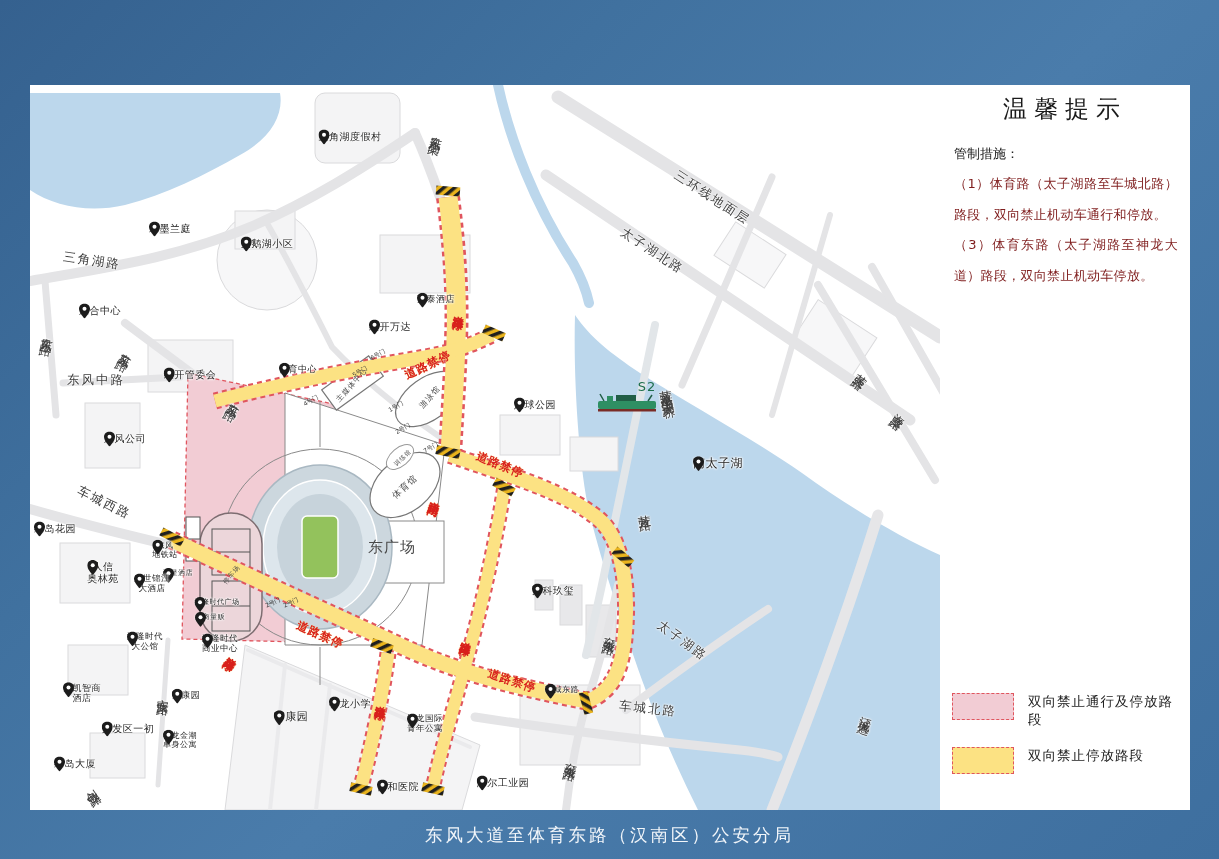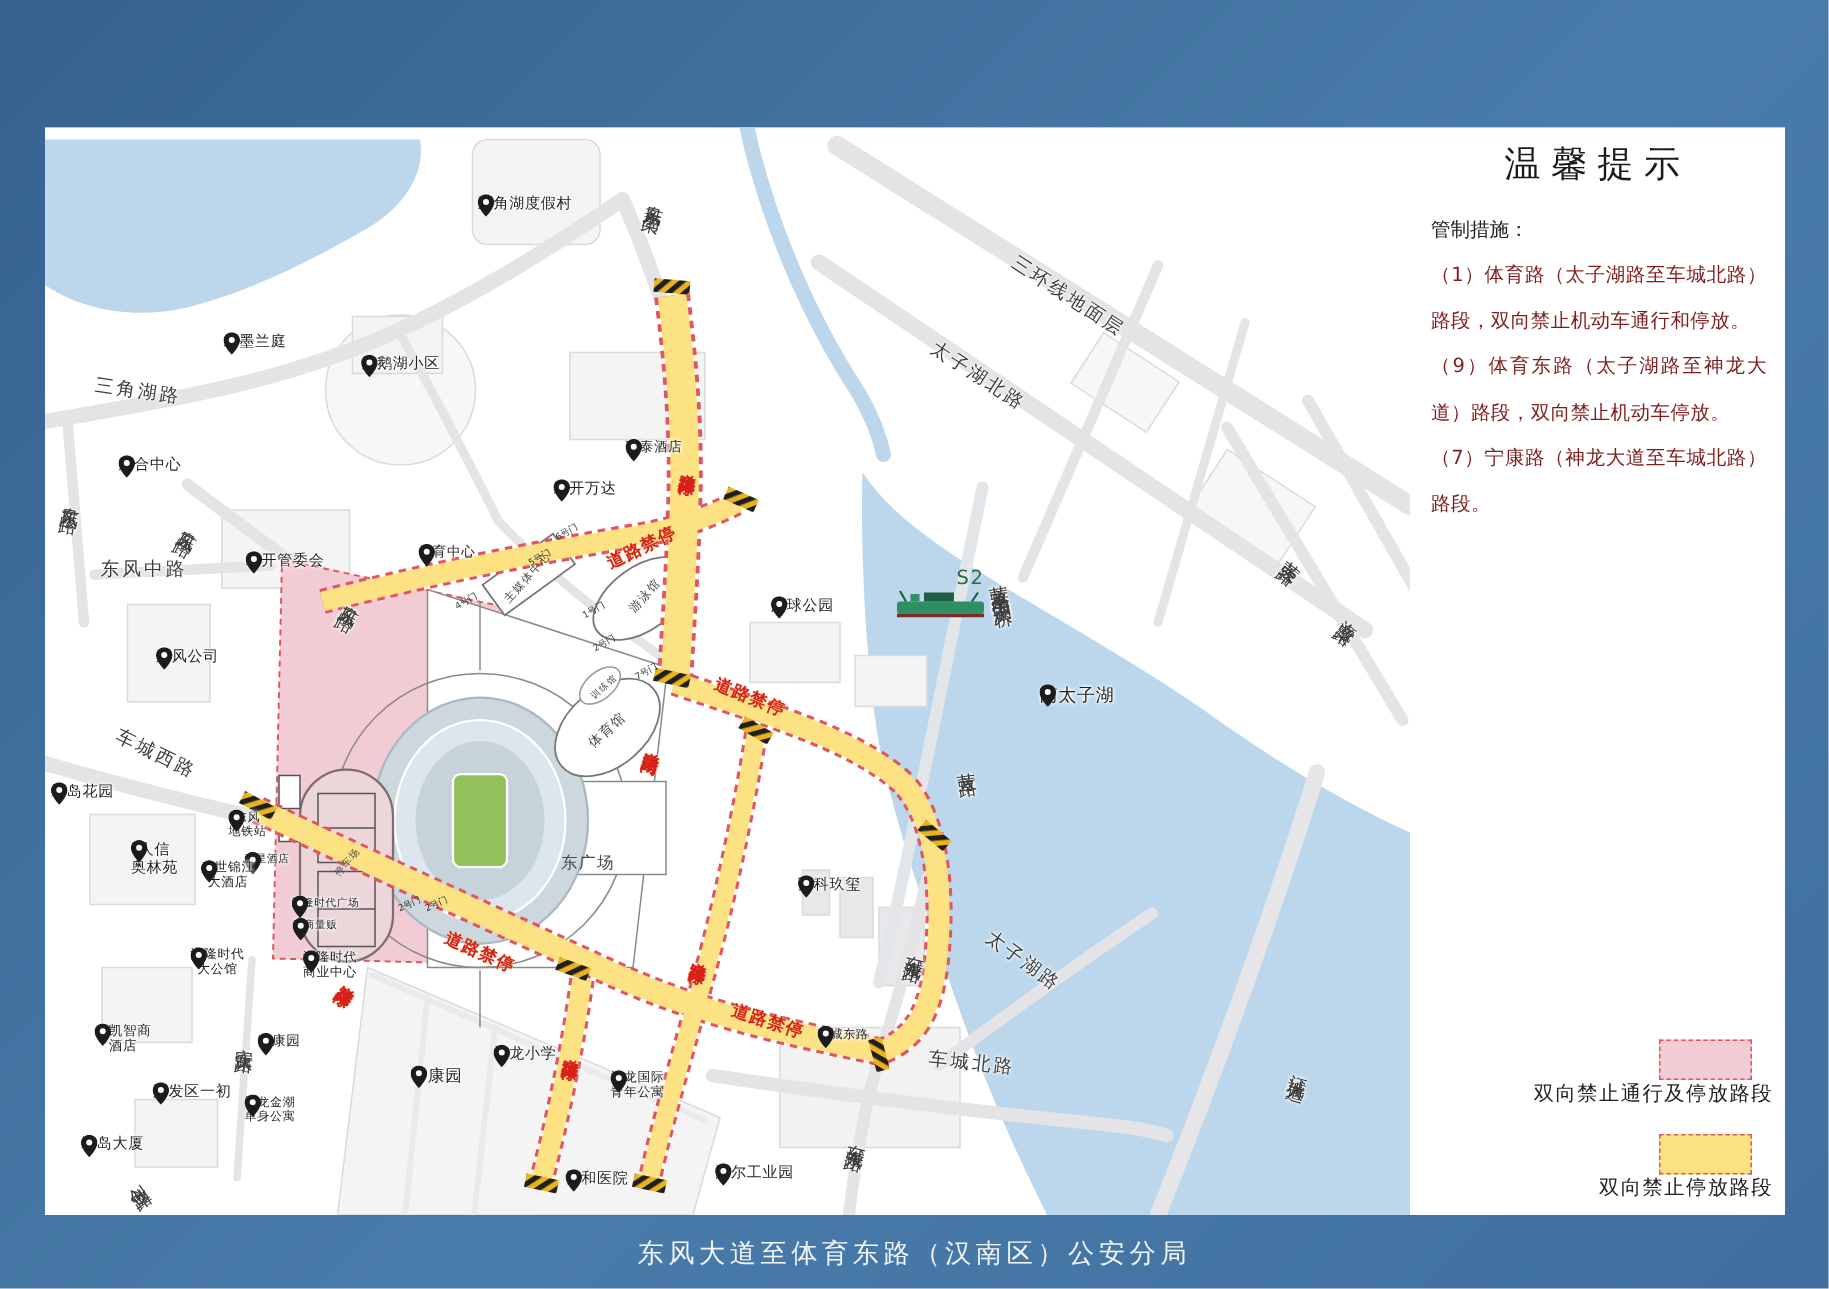--- a/index.html
+++ b/index.html
@@ -35,21 +35,21 @@
   
   .info-panel{position:absolute;left:910px;top:0;width:250px;height:725px;background:#fff;}
   .info-title{
     margin-top:8px;text-align:center;font-size:24px;color:#1a1a1a;
     letter-spacing:7px;font-weight:500;
   }
   .info-body{margin:14px 12px 0 14px;width:224px;}
   .info-intro{font-size:13px;color:#222;line-height:30px;margin:0;}
   .measure{font-size:13px;color:#7f1d1d;line-height:30.5px;margin:0;text-align:justify;letter-spacing:.3px;}
   .legend{position:absolute;left:12px;top:608px;width:230px;}
-  .legend-row{display:flex;align-items:flex-end;margin-bottom:18px;flex-direction:column;}
+  .legend-row{display:flex;align-items:flex-start;margin-bottom:18px;}
   .swatch{width:62px;height:27px;border:1.5px dashed #e0555e;box-sizing:border-box;margin-right:14px;flex:0 0 auto;}
   .swatch.closed{background:#f2ccd4;}
   .swatch.nopark{background:#fce283;}
   .legend-label{font-size:13.5px;color:#222;letter-spacing:1px;}
   
   .footer{
     position:absolute;left:0;top:810px;width:1219px;height:49px;
     display:flex;align-items:center;justify-content:center;
     color:#f2f6fa;font-size:17.5px;letter-spacing:3px;
   }
@@ -361,33 +361,32 @@
         <div class="gate-label" style="left: 348px; top: 270px; transform: translate(-50%, -50%) rotate(-30deg);">6号门</div>
         <div class="gate-label" style="left: 366px; top: 322px; transform: translate(-50%, -50%) rotate(-30deg);">1号门</div>
         <div class="gate-label" style="left: 373px; top: 344px; transform: translate(-50%, -50%) rotate(-30deg);">2号门</div>
         <div class="gate-label" style="left: 401px; top: 363px; transform: translate(-50%, -50%) rotate(-30deg);">7号门</div>
         <div class="gate-label" style="left: 243px; top: 518px; transform: translate(-50%, -50%) rotate(-25deg);">2号门</div>
         <div class="gate-label" style="left: 261px; top: 518px; transform: translate(-50%, -50%) rotate(-25deg);">2号门</div>
         <div class="bldg-label" style="left: 322px; top: 300px; transform: translate(-50%, -50%) rotate(-48deg); font-size: 7.5px;">主媒体中心</div>
         <div class="bldg-label" style="left: 400px; top: 312px; transform: translate(-50%, -50%) rotate(-48deg); font-size: 8px;">游泳馆</div>
         <div class="bldg-label" style="left: 375px; top: 402px; transform: translate(-50%, -50%) rotate(-42deg); font-size: 9px;">体育馆</div>
         <div class="bldg-label" style="left: 373px; top: 373px; transform: translate(-50%, -50%) rotate(-42deg); font-size: 6px;">训练馆</div>
-        <div class="bldg-label" style="left: 362px; top: 490px; transform: translate(-50%, -50%) rotate(0deg); font-size: 11px;">东广场</div>
+        <div class="bldg-label" style="left: 362px; top: 462px; transform: translate(-50%, -50%) rotate(0deg); font-size: 15px;">东广场</div>
         <div class="bldg-label" style="left: 202px; top: 490px; transform: translate(-50%, -50%) rotate(-50deg); font-size: 6.5px;">停车场</div>
         <div class="bldg-label" style="left: 617px; top: 301px; transform: translate(-50%, -50%) rotate(0deg); font-size: 13px; color: rgb(29, 110, 76);">S2</div>
       </div>
   </div>
 
   <div class="info-panel">
     <div class="info-title">温馨提示</div>
     <div class="info-body">
       <p class="info-intro">管制措施：</p>
       <p class="measure">（1）体育路（太子湖路至车城北路）路段，双向禁止机动车通行和停放。</p>
-      <p class="measure">（9）体育东路（太子湖路至神龙大道）路段，双向禁止机动车停放。</p>
-      <p class="measure">（7）宁康路（神龙大道至车城北路）路段。</p>
+      <p class="measure">（3）体育东路（太子湖路至神龙大道）路段，双向禁止机动车停放。</p>
     </div>
     <div class="legend">
       <div class="legend-row">
         <div class="swatch closed"></div>
         <div class="legend-label">双向禁止通行及停放路段</div>
       </div>
       <div class="legend-row">
         <div class="swatch nopark"></div>
         <div class="legend-label">双向禁止停放路段</div>
       </div>

